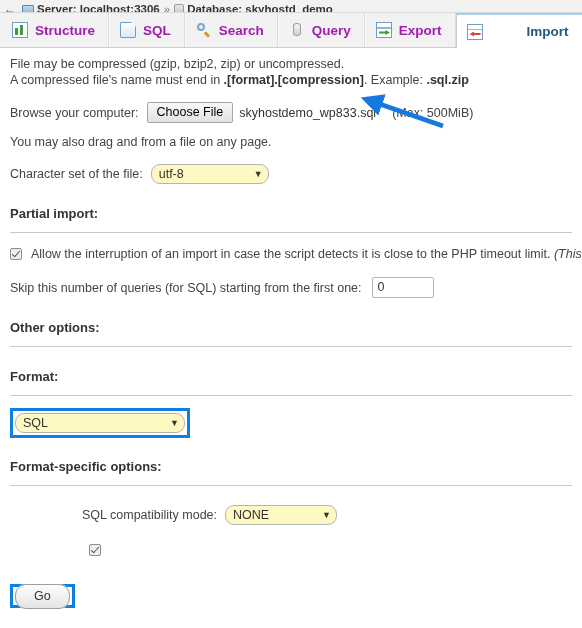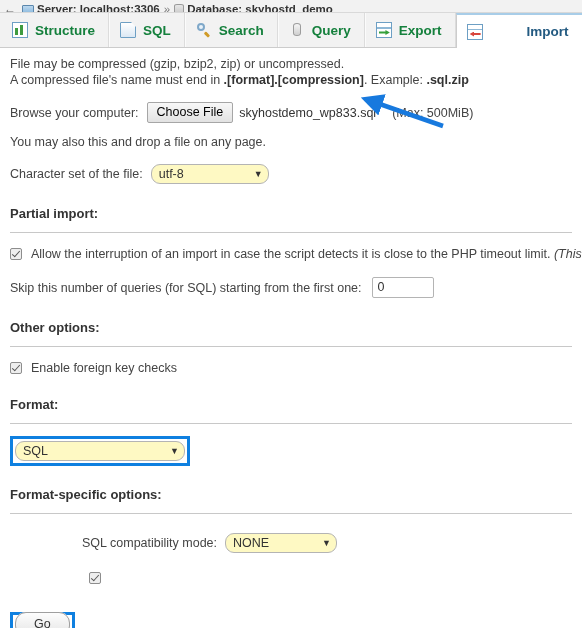--- a/index.html
+++ b/index.html
@@ -82,21 +82,21 @@
     border-right: 1px solid #dcdcdc;
     border-left: 1px solid #fbfbfb;
     box-sizing: border-box;
     cursor: pointer;
     position: relative;
   }
   .tab:first-child { border-left: none; }
   .tab .tab-label {
     font-size: 13.5px;
     font-weight: bold;
-    color: #15803d;
+    color: #a21caf;
     white-space: nowrap;
   }
   .tab.active {
     background: #ffffff;
     border-top: 2px solid #a8cde8;
     border-right: 1px solid #cccccc;
     border-left: 1px solid #cccccc;
     margin-bottom: -1px;
     z-index: 2;
     gap: 44px;
@@ -455,21 +455,21 @@
 
   <div class="row file-row">
     <span class="lbl">Browse your computer:</span>
     <span class="file-widget">
       <span class="choose-btn">Choose File</span>
       <span class="file-name">skyhostdemo_wp833.sql</span>
     </span>
     <span class="max-note">(Max: 500MiB)</span>
   </div>
 
-  <div class="drag-note">You may also this and drop a file on any page.</div>
+  <div class="drag-note">You may also drag and from a file on any page.</div>
 
   <div class="row" style="margin-top:15px;">
     <span class="lbl">Character set of the file:</span>
     <span class="sel sel-charset">
       <span>utf-8</span>
       <span class="caret">▼</span>
     </span>
   </div>
 
   <div class="section-h">Partial import:</div>
@@ -479,24 +479,20 @@
     <span class="cb-label"><span>Allow the interruption of an import in case the script detects it is close to the PHP timeout limit. </span><i>(This mig</i></span>
   </div>
 
   <div class="row" style="margin-top:16px;">
     <span class="lbl">Skip this number of queries (for SQL) starting from the first one:</span>
     <span class="num-input">0</span>
   </div>
 
   <div class="section-h">Other options:</div>
 
-  <div class="cb-row">
-    <span class="cbox checked"></span>
-    <span class="cb-label">Enable foreign key checks</span>
-  </div>
 
   <div class="section-h">Format:</div>
 
   <div style="margin-top:12px;">
     <span class="hl-box">
       <span class="sel sel-format">
         <span>SQL</span>
         <span class="caret">▼</span>
       </span>
     </span>

